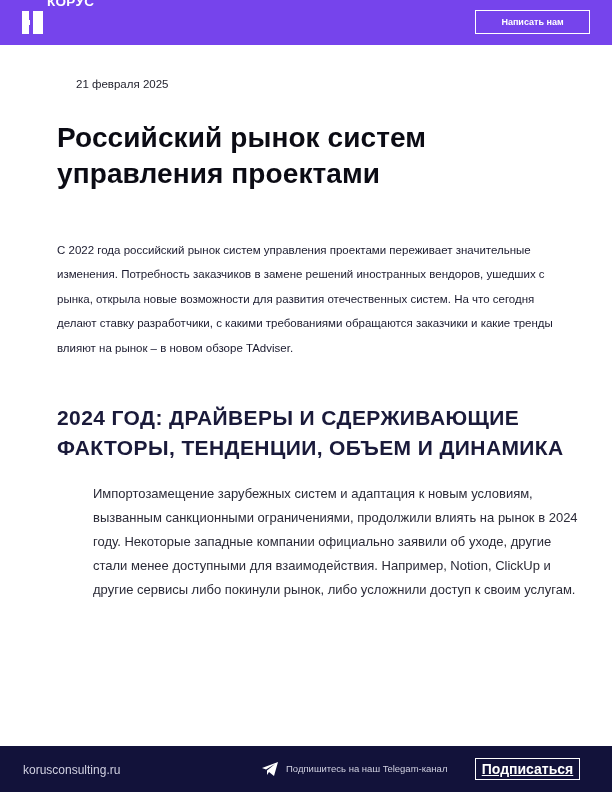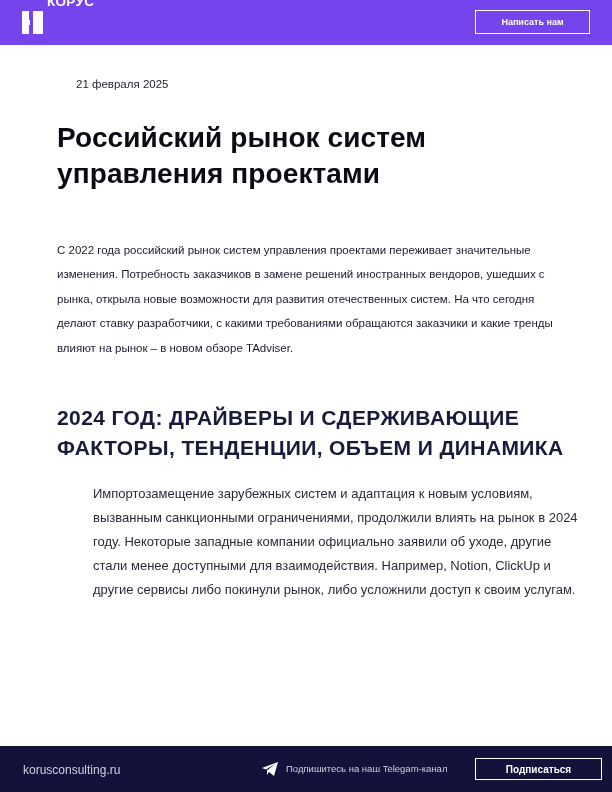--- a/index.html
+++ b/index.html
@@ -48,24 +48,25 @@
   }
 
   .footer {
     position: absolute; left: 0; top: 746px; width: 612px; height: 46px;
     background: #12123a;
   }
   .footer-site { position: absolute; left: 23px; top: 17px; color: #d0d0e0; font-size: 12px; }
   .tg-icon { position: absolute; left: 262px; top: 16px; width: 16px; height: 14px; }
   .footer-cta { position: absolute; left: 286px; top: 17px; color: #d0d0e0; font-size: 9.5px; }
   .btn-subscribe {
-    position: absolute; left: 475px; top: 12px; width: 127px; height: 22px;
+    position: absolute; left: 475px; top: 12px; width: 105px; height: 22px;
     border: 1.2px solid #ffffff; background: #12123a; color: #ffffff;
-    font-size: 10px; font-weight: 700; text-align: center; line-height: 19px;
+    font-size: 14px; font-weight: 700; text-align: center; line-height: 19px;
     font-family: "Liberation Sans", sans-serif;
+    text-decoration: underline;
   }
 </style>
 </head>
 <body>
 
 <div class="header">
   <div class="logo">
     <svg class="logo-mark" viewBox="0 0 21 23">
       <rect x="0" y="0" width="7" height="23" fill="#ffffff"></rect>
       <rect x="11" y="0" width="10" height="23" fill="#ffffff"></rect>

